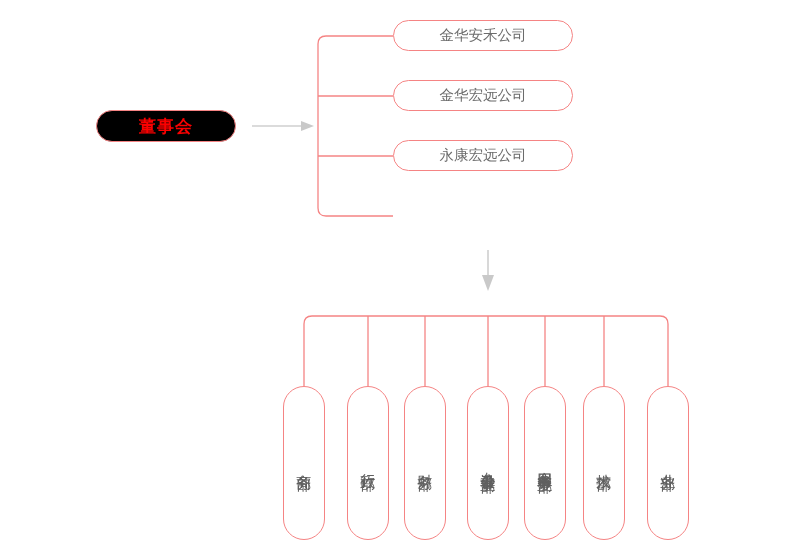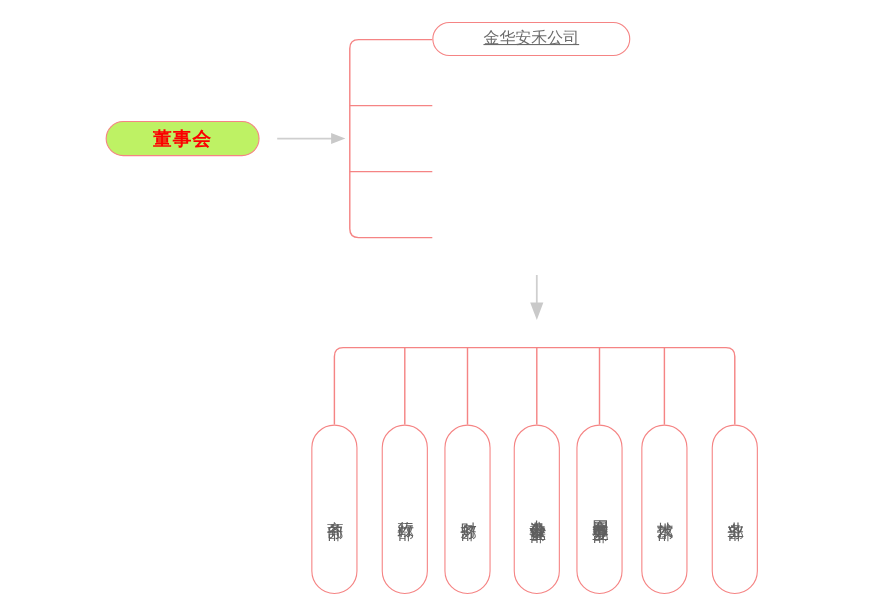--- a/index.html
+++ b/index.html
@@ -25,21 +25,21 @@
   }
   
   .root-node {
     position: absolute;
     left: 96px;
     top: 110px;
     width: 140px;
     height: 32px;
     border: 1.3px solid #f58484;
     border-radius: 16px;
-    background: #bef264;
+    background: #000000;
     display: flex;
     align-items: center;
     justify-content: center;
     box-sizing: border-box;
   }
   .root-node .label {
     color: #fb0000;
     font-size: 17px;
     font-weight: bold;
     letter-spacing: 1px;
@@ -57,21 +57,20 @@
     display: flex;
     align-items: center;
     justify-content: center;
     box-sizing: border-box;
   }
   .company-node .label {
     color: #6b6b6b;
     font-size: 14.5px;
     line-height: 1;
     white-space: nowrap;
-    text-decoration: underline;
   }
   .c0 { top: 20px; }
   .c1 { top: 80px; }
   .c2 { top: 140px; }
   .c3 { top: 200px; }
   
   .dept-node {
     position: absolute;
     top: 386px;
     width: 42px;
@@ -127,20 +126,26 @@
     </g>
   </svg>
 
   <div class="root-node">
     <span class="label">董事会</span>
   </div>
 
   <div class="company-node c0">
     <span class="label">金华安禾公司</span>
   </div>
+  <div class="company-node c1">
+    <span class="label">金华宏远公司</span>
+  </div>
+  <div class="company-node c2">
+    <span class="label">永康宏远公司</span>
+  </div>
 
   <div class="dept-node" style="left:283px">
     <span class="label">商务部</span>
   </div>
   <div class="dept-node" style="left:347px">
     <span class="label">行政部</span>
   </div>
   <div class="dept-node" style="left:404px">
     <span class="label">财务部</span>
   </div>

